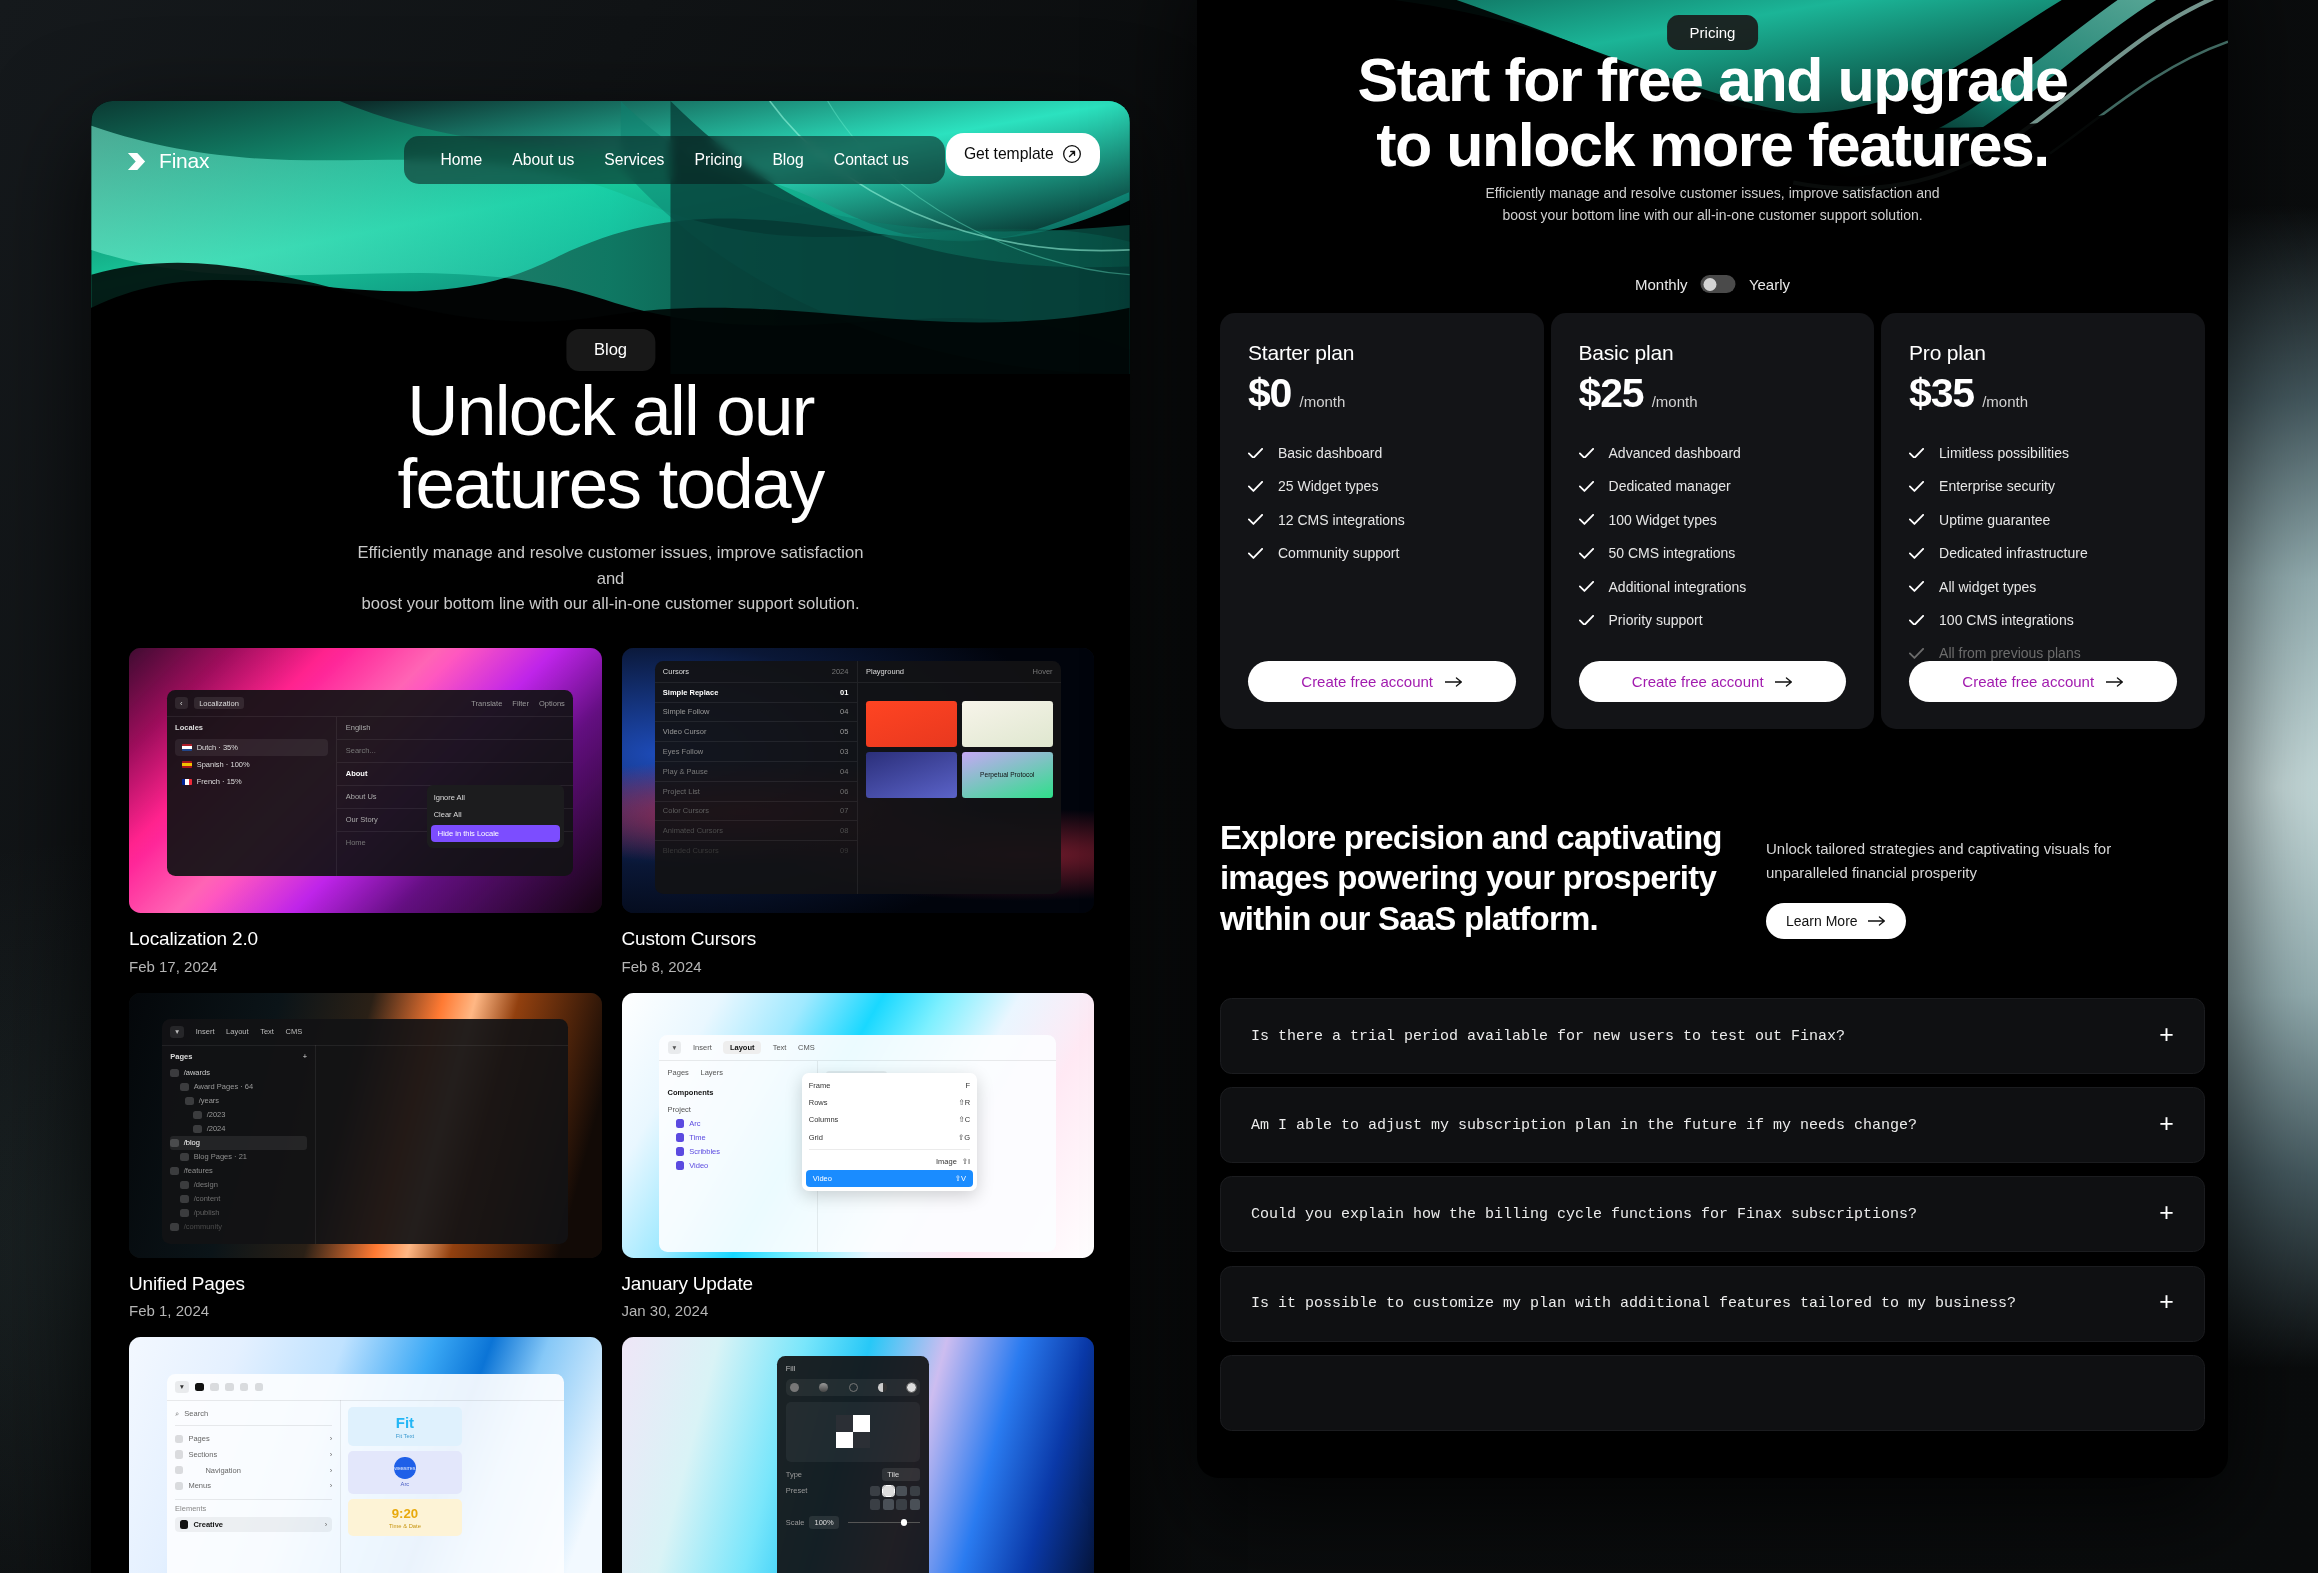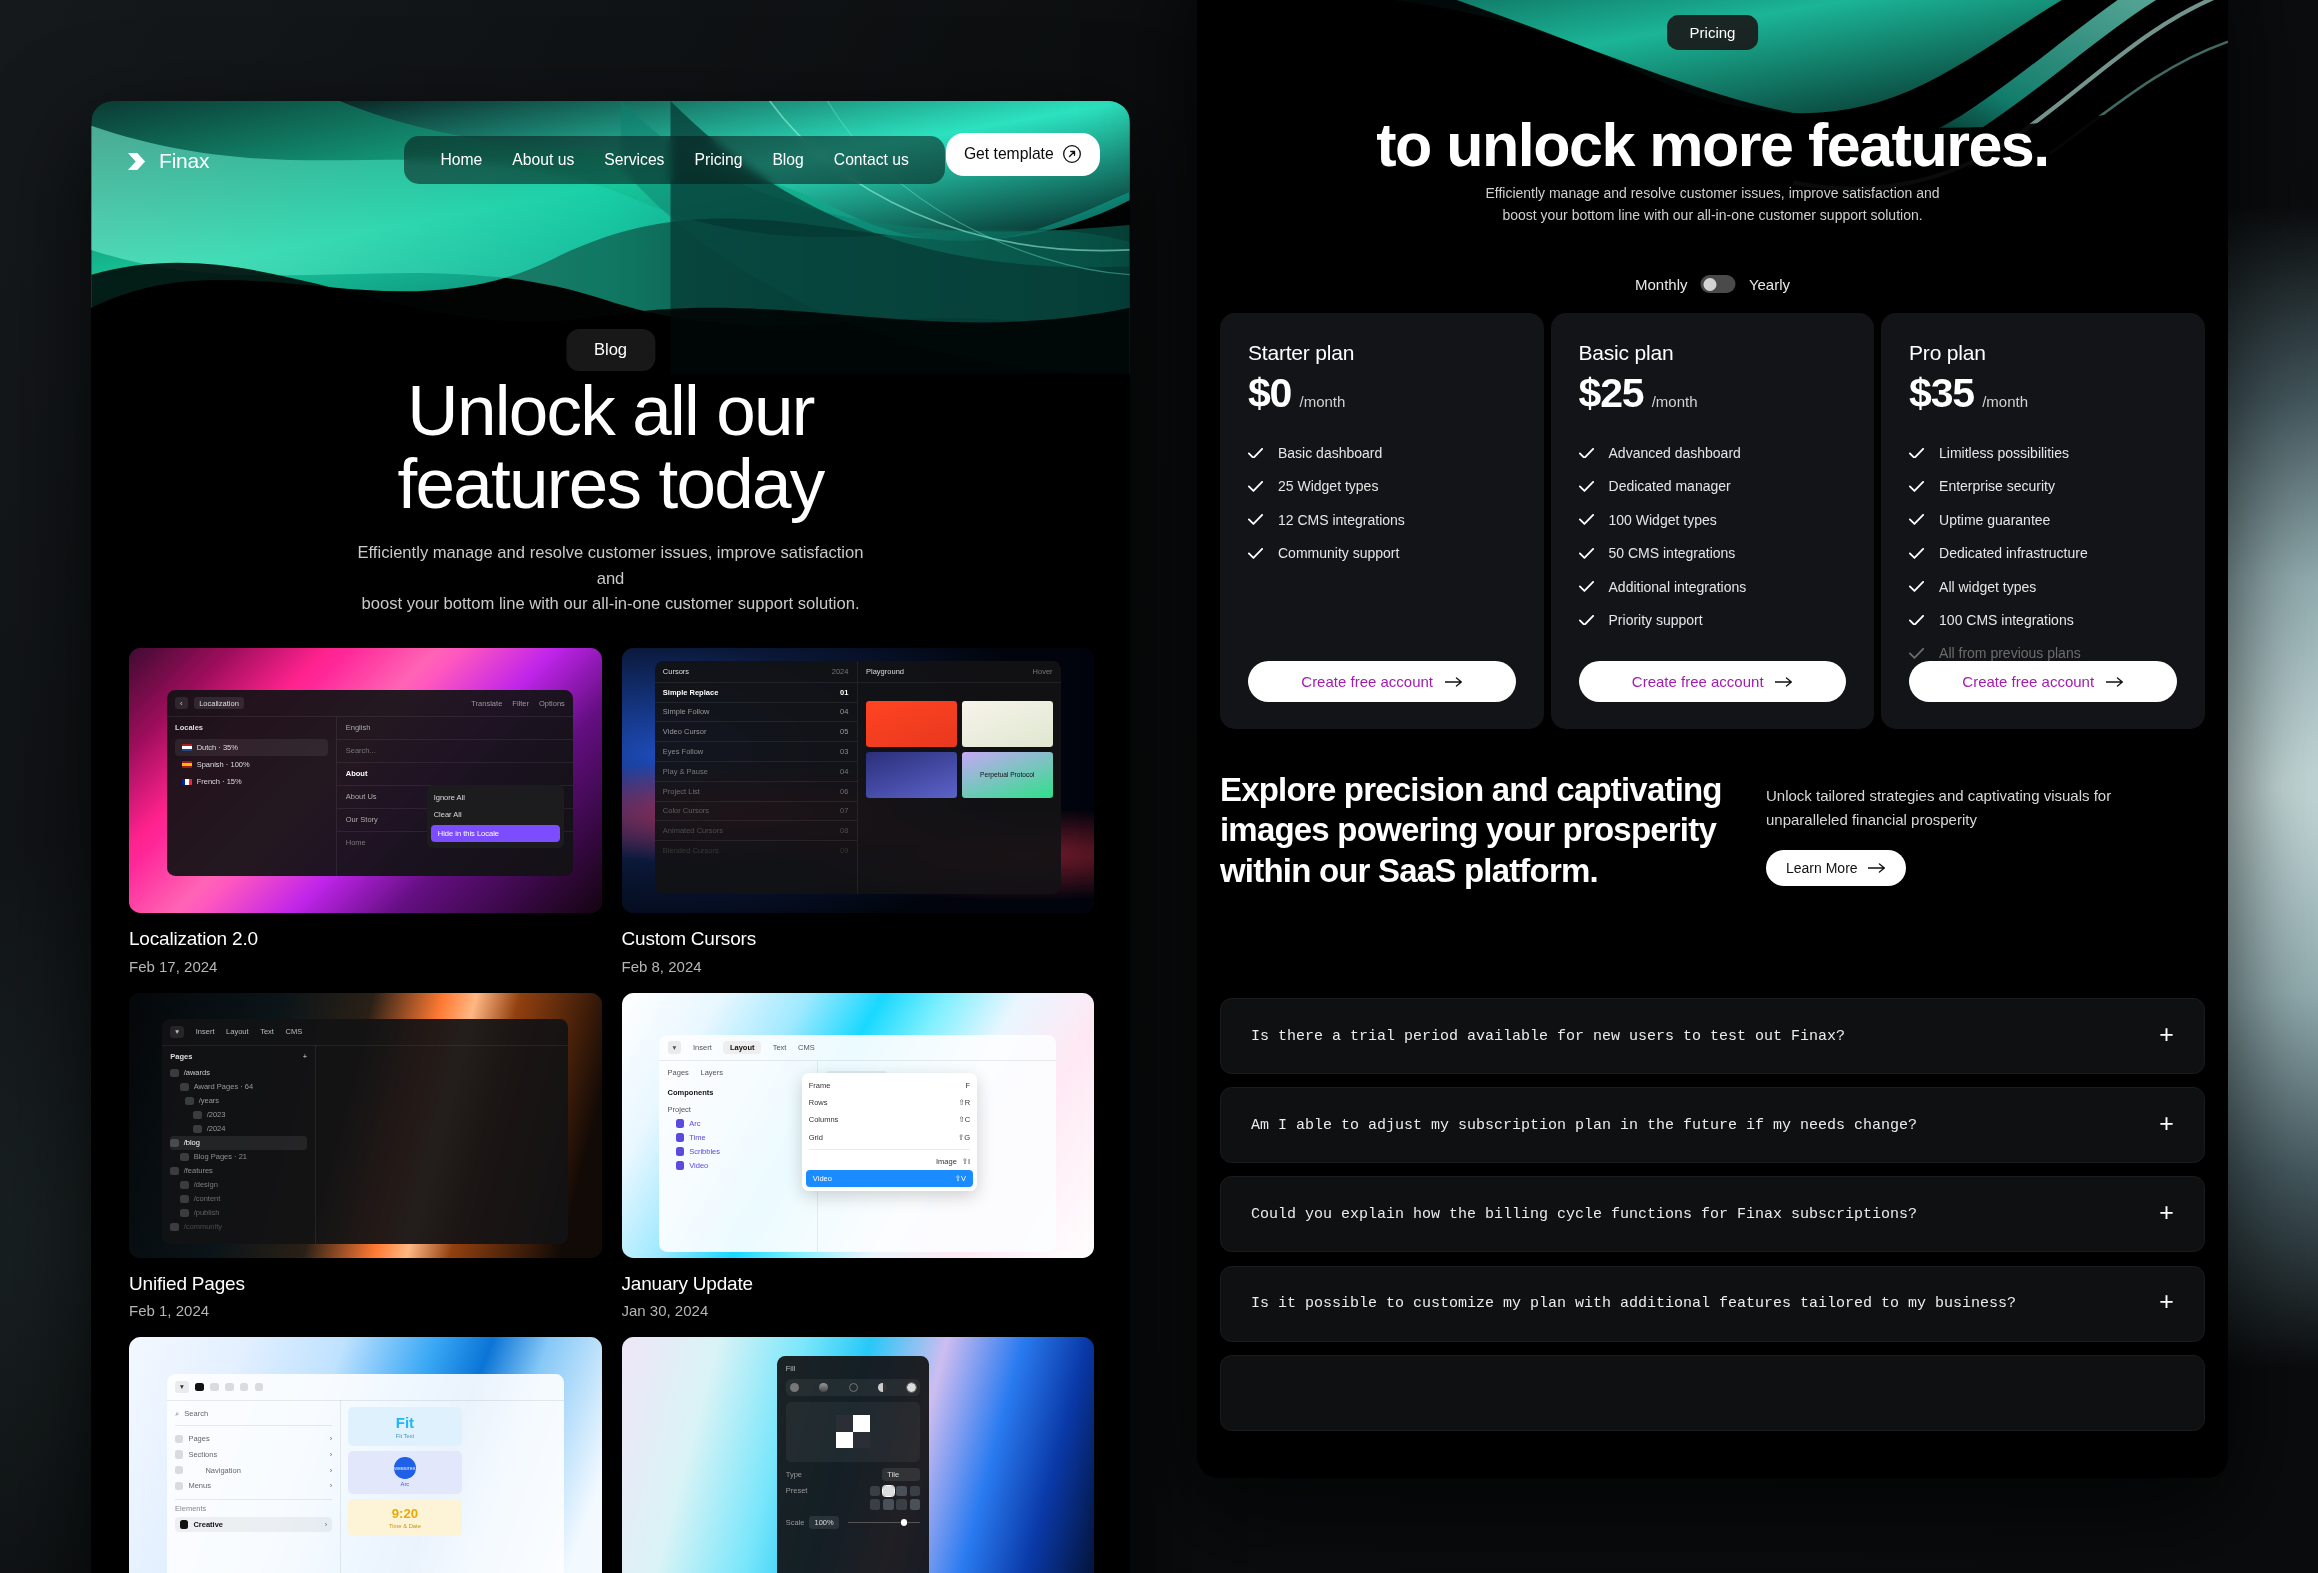--- a/index.html
+++ b/index.html
@@ -189,22 +189,22 @@
   .check { width:15px; height:10.8px; flex: 0 0 15px; }
   .plan-cta {
     margin-top:auto; background:#fff; color:#a21caf; border:none;
     border-radius: 21.5px; height: 41px; width:100%;
     display:flex; align-items:center; justify-content:center; gap:11.6px;
     font-size:15px; font-family:inherit; cursor:pointer;
   }
   .arrow { width:18px; height:10px; }
 
   .explore {
-    position:absolute; top: 836px; left: 23px; width: 985px;
-    display:flex; gap: 33px; align-items:center;
+    position:absolute; top: 884px; left: 23px; width: 985px;
+    display:flex; gap: 33px; align-items:flex-end;
   }
   .explore-h {
     color:#fff; font-size:33px; line-height:1.22; letter-spacing:-0.8px;
     width: 513px;
   }
   .explore-r { width: 397px; padding-top: 10px; }
   .explore-p { color:#d7d7d7; font-size:15px; line-height:1.6; }
   .learn-more {
     margin-top: 18px; background:#fff; color:#111; border:none;
     border-radius:18px; height:36px; padding: 0 20px;
@@ -739,21 +739,21 @@
       <path d="M1245,20 C1120,70 1040,160 930,230 C830,292 720,300 600,260" stroke="url(#rg2)" stroke-width="26" fill="none" opacity=".75"></path>
       <path d="M1245,70 C1140,110 1070,190 980,250 C900,303 810,318 720,300" stroke="#bff7ea" stroke-width="5" fill="none" opacity=".6"></path>
       <path d="M1245,130 C1160,160 1100,215 1030,265" stroke="#8fe9d6" stroke-width="3" fill="none" opacity=".45"></path>
       <path d="M0,0 C260,40 430,130 620,190 C800,247 980,250 1245,190 V420 H0 Z" fill="#000" opacity=".92"></path>
     </svg>
   </div>
 
   <div class="rp-badge">Pricing</div>
 
   <h1 class="rp-title">
-    <br>
+    <span>Start for free and upgrade</span><br>
     <span>to unlock more features.</span>
   </h1>
 
   <p class="rp-sub">
     <span>Efficiently manage and resolve customer issues, improve satisfaction and</span><br>
     <span>boost your bottom line with our all-in-one customer support solution.</span>
   </p>
 
   <div class="billing-toggle">
     <span>Monthly</span>

